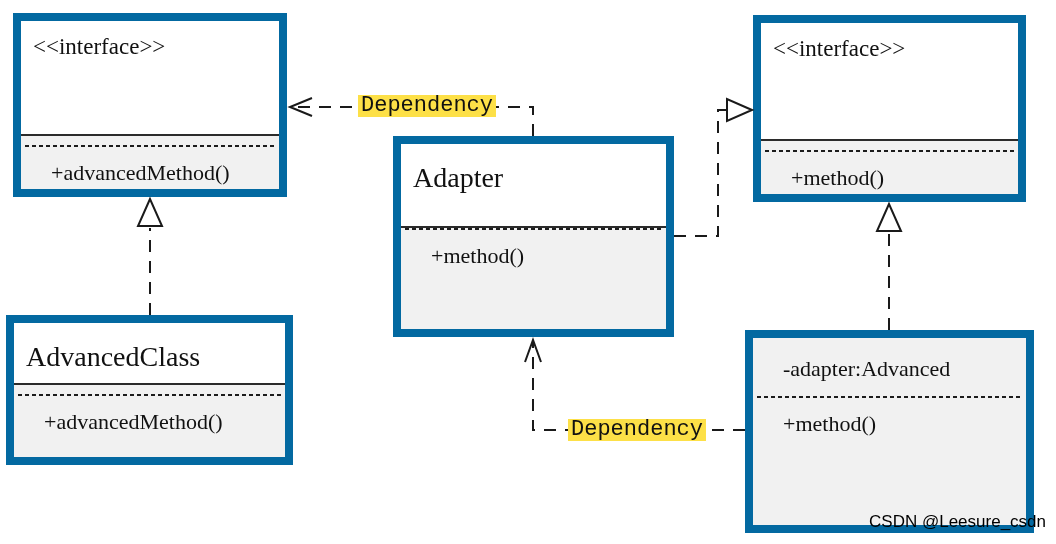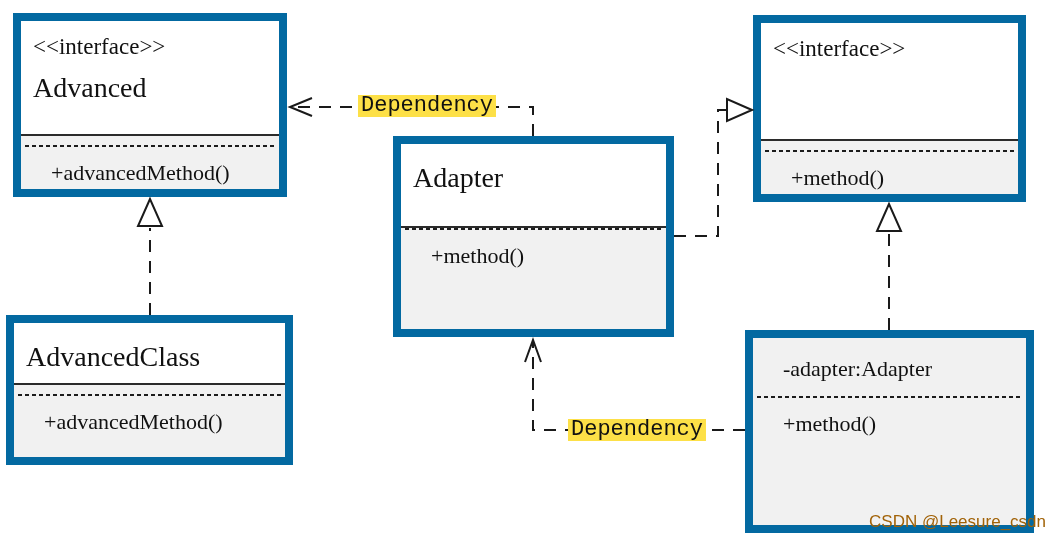--- a/index.html
+++ b/index.html
@@ -100,34 +100,33 @@
   }
   #dep-label-top    { left: 427px; top: 106px; }
   #dep-label-bottom { left: 637px; top: 430px; }
 
   .watermark {
     position: absolute;
     right: 10px;
     bottom: 12px;
     font-family: "Liberation Sans", sans-serif;
     font-size: 17px;
-    color: #a16207;
+    color: #000000;
     z-index: 4;
     white-space: nowrap;
   }
 </style>
 </head>
 <body>
 
 <div id="diagram">
 
   <div class="uml-class" id="box-advanced">
     <div class="head">
       <div class="stereotype">&lt;&lt;interface&gt;&gt;</div>
-      <div class="cname">Advanced</div>
     </div>
     <div class="members">
       <div class="attrs-empty"></div>
       <div class="sep"></div>
       <div class="member">+advancedMethod()</div>
     </div>
   </div>
 
   <div class="uml-class" id="box-basic">
     <div class="head">
@@ -156,21 +155,21 @@
     </div>
     <div class="members">
       <div class="attrs-empty"></div>
       <div class="sep"></div>
       <div class="member">+advancedMethod()</div>
     </div>
   </div>
 
   <div class="uml-class" id="box-basicclass">
     <div class="members">
-      <div class="attr">-adapter:Adapter</div>
+      <div class="attr">-adapter:Advanced</div>
       <div class="sep"></div>
       <div class="member">+method()</div>
     </div>
   </div>
 
   <svg id="arrow-layer" viewBox="0 0 1056 544" xmlns="http://www.w3.org/2000/svg">
 
     <g>
       <polyline class="dash" points="533,136 533,107 292,107"></polyline>
       <polyline class="open-head" points="312,98 290,107 312,116"></polyline>

